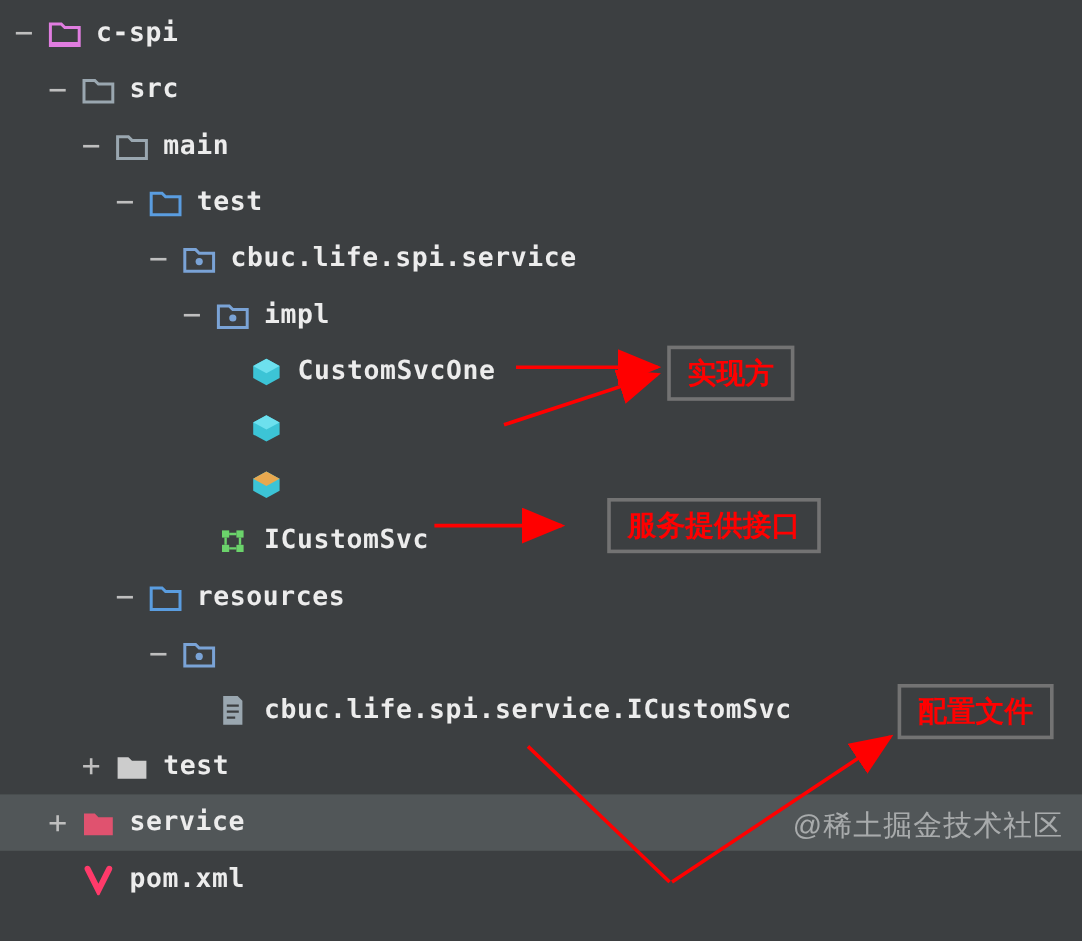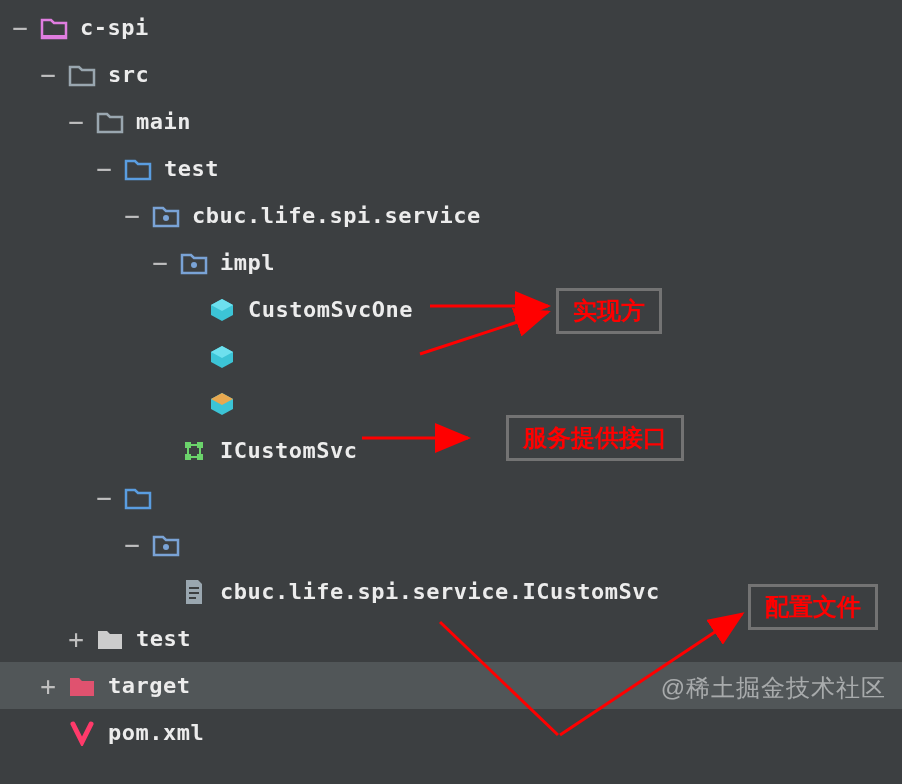--- a/index.html
+++ b/index.html
@@ -204,20 +204,21 @@
 </div>
 
 <div class="tree-row">
   <span class="indent" style="width:90px"></span>
   <span class="toggle">−</span>
   <span class="icon">
     <svg width="28" height="24" viewBox="0 0 28 24">
         <path d="M2 4 h9 l3 3 h12 v15 h-24 z" fill="none" stroke="#5a9de0" stroke-width="2.5"></path>
       </svg>
   </span>
+  <span class="label">resources</span>
 </div>
 
 <div class="tree-row">
   <span class="indent" style="width:118px"></span>
   <span class="toggle">−</span>
   <span class="icon">
     <svg width="28" height="24" viewBox="0 0 28 24">
         <path d="M2 4 h9 l3 3 h12 v15 h-24 z" fill="none" stroke="#7aa3d6" stroke-width="2.5"></path>
         <circle cx="14" cy="14" r="3" fill="#7aa3d6"></circle>
       </svg>
@@ -249,36 +250,36 @@
 </div>
 
 <div class="tree-row selected">
   <span class="indent" style="width:34px"></span>
   <span class="toggle">+</span>
   <span class="icon">
     <svg width="28" height="24" viewBox="0 0 28 24">
         <path d="M2 4 h9 l3 3 h12 v15 h-24 z" fill="#e0526f"></path>
       </svg>
   </span>
-  <span class="label">target</span>
+  <span class="label">service</span>
 </div>
 
 <div class="tree-row">
   <span class="indent" style="width:68px"></span>
   <span class="icon">
     <svg width="26" height="26" viewBox="0 0 26 26">
         <path d="M4 4 L13 22 L22 4" fill="none" stroke="#ff3a6a" stroke-width="5" stroke-linecap="round"></path>
       </svg>
   </span>
   <span class="label">pom.xml</span>
 </div>
 
 <div class="annotation-box" style="left:556px;top:288px;">实现方</div>
 <div class="annotation-box" style="left:476px;top:415px;margin-left:30px;">服务提供接口</div>
-<div class="annotation-box" style="left:748px;top:584px;">配置文件</div>
+<div class="annotation-box" style="left:748px;top:570px;">配置文件</div>
 
 <svg style="position:absolute;left:0;top:0;width:902px;height:784px;pointer-events:none">
   <defs>
     <marker id="ah" markerWidth="12" markerHeight="10" refX="11" refY="5" orient="auto">
       <polygon points="0 0, 12 5, 0 10" fill="#ff0000"></polygon>
     </marker>
   </defs>
   <line x1="430" y1="306" x2="548" y2="306" stroke="#ff0000" stroke-width="3" marker-end="url(#ah)"></line>
   <line x1="420" y1="354" x2="548" y2="312" stroke="#ff0000" stroke-width="3" marker-end="url(#ah)"></line>
   <line x1="362" y1="438" x2="468" y2="438" stroke="#ff0000" stroke-width="3" marker-end="url(#ah)"></line>

